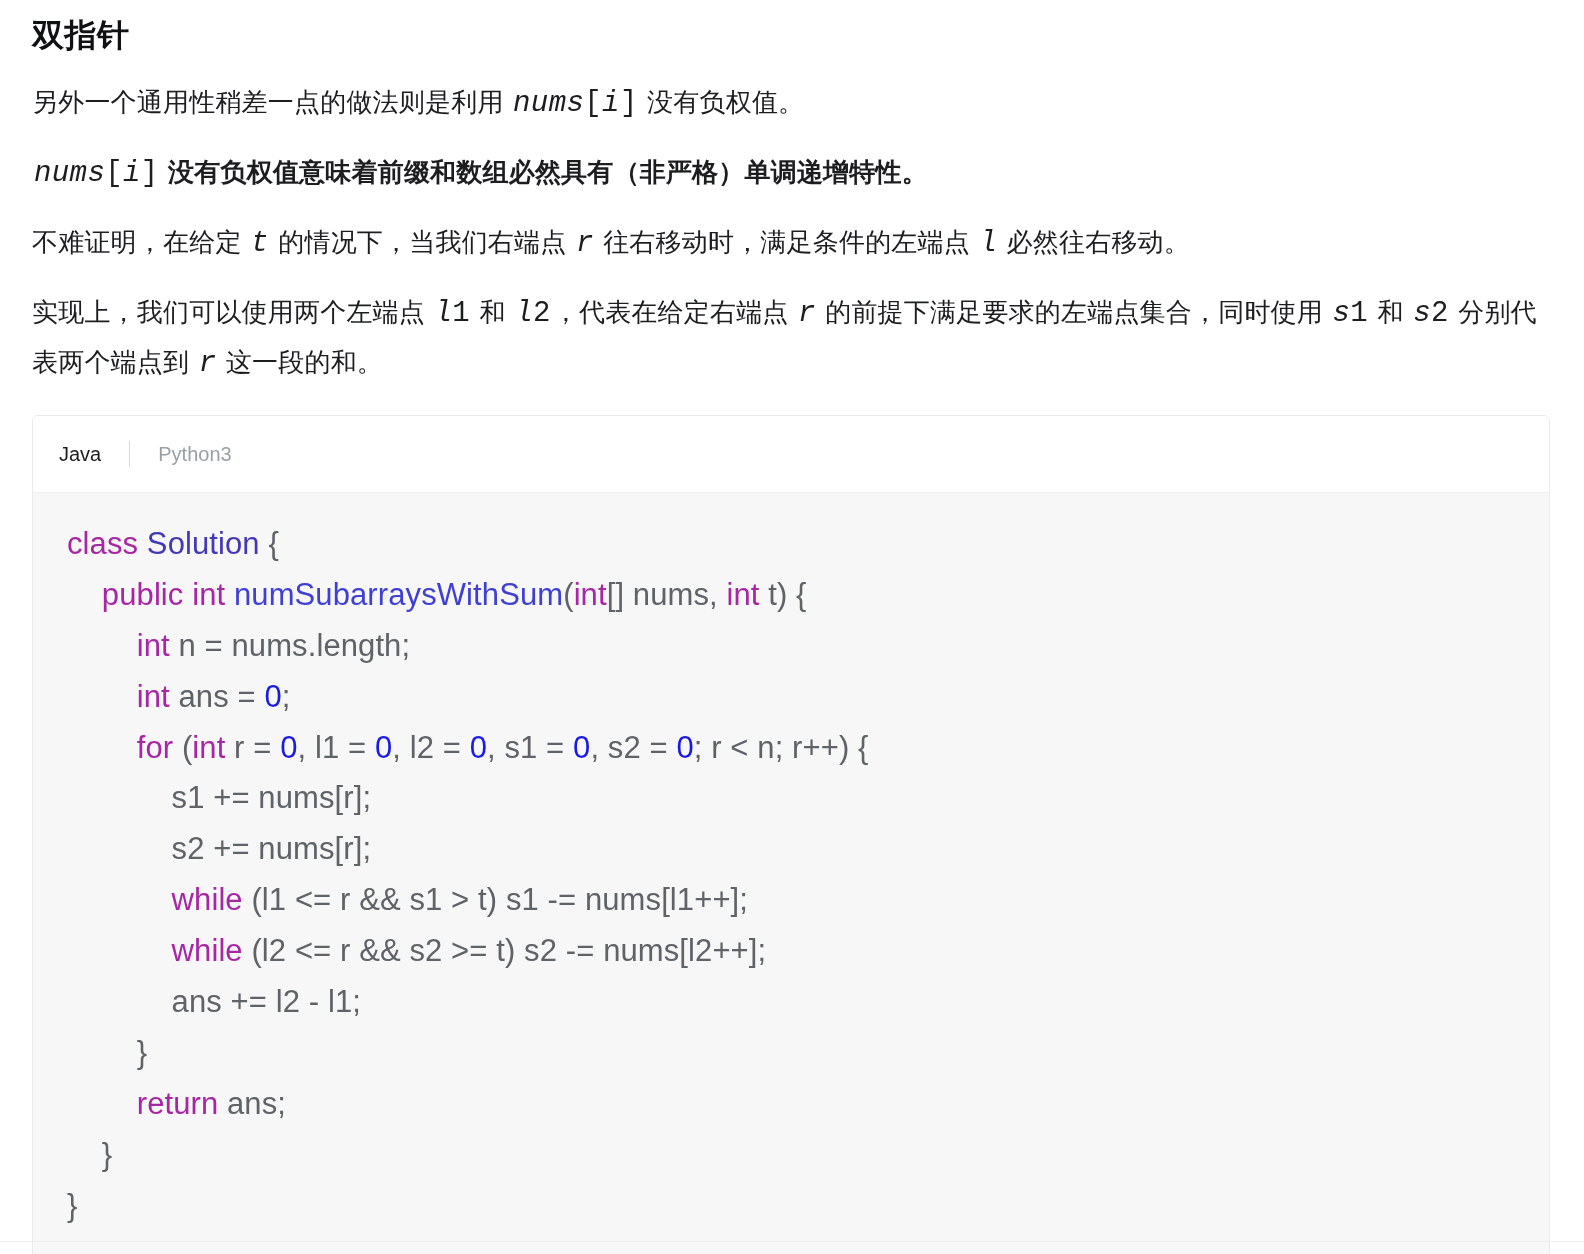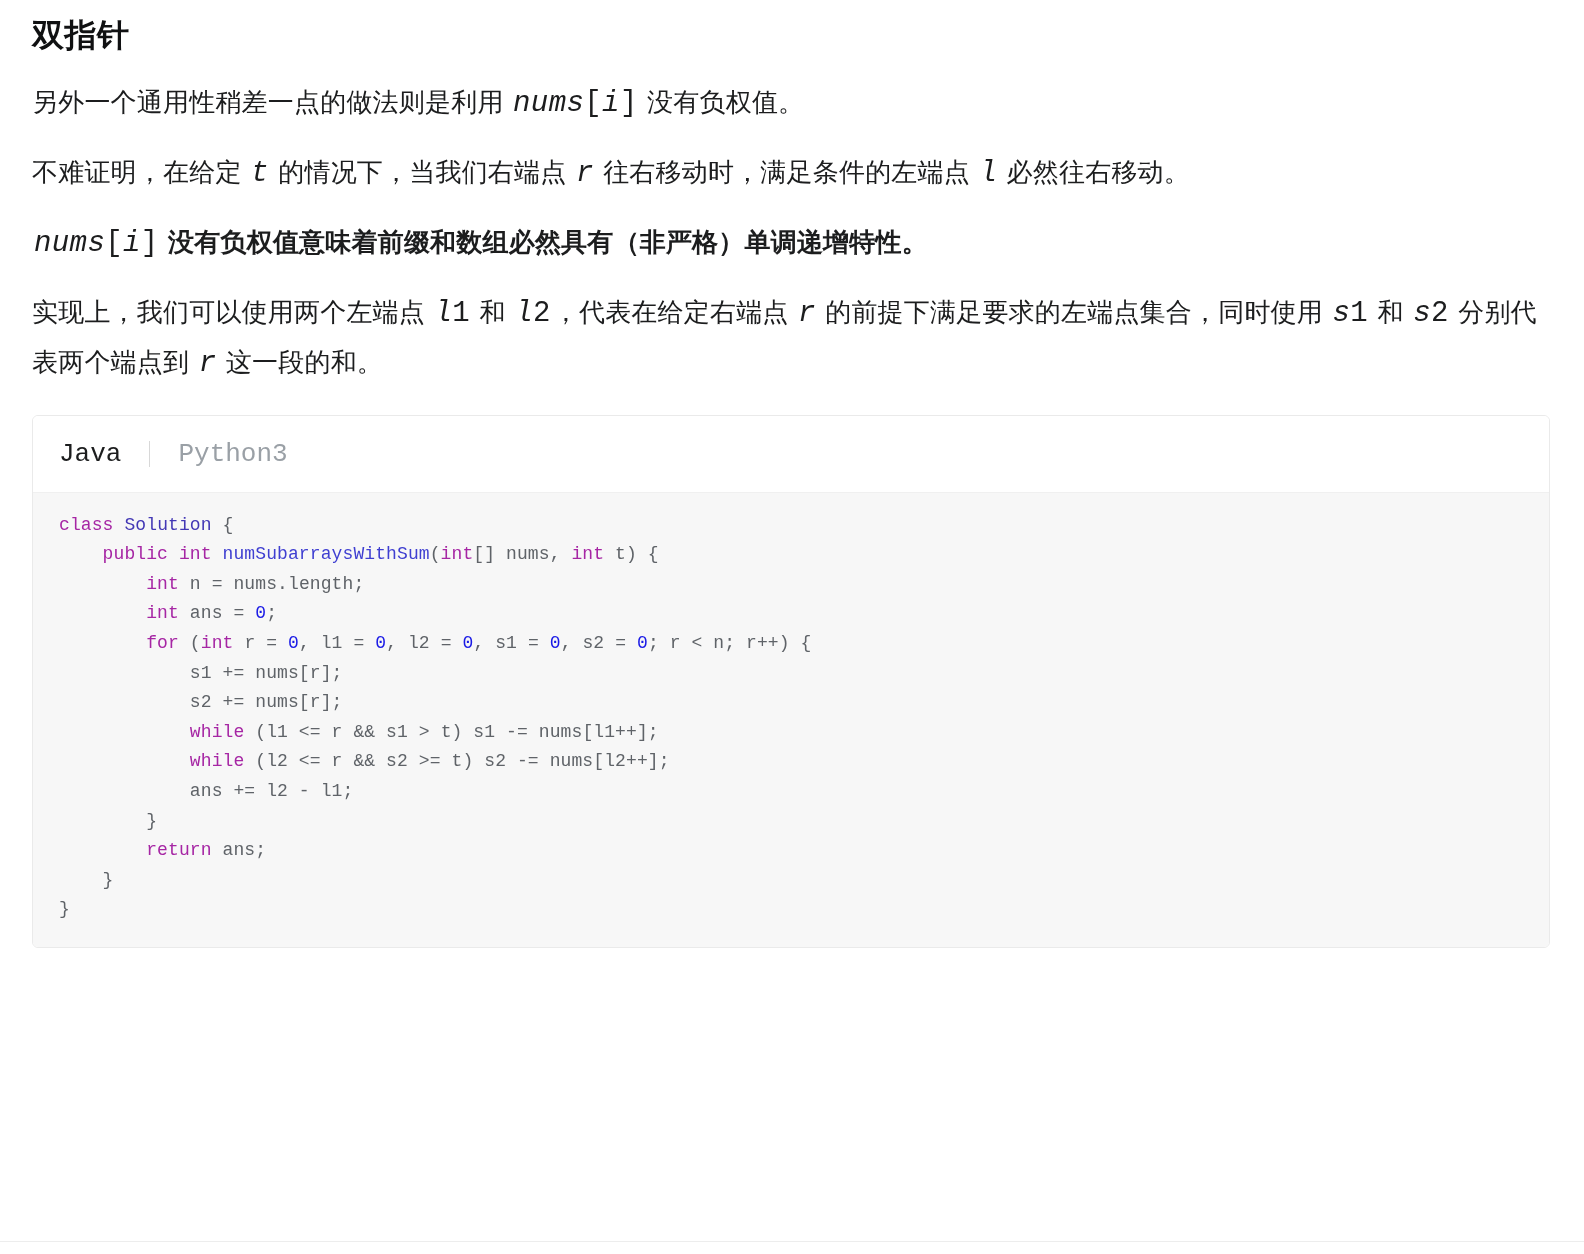--- a/index.html
+++ b/index.html
@@ -76,45 +76,45 @@
   }
   .code-tabs {
     display: flex;
     align-items: center;
     height: 76px;
     padding: 0 22px;
     background: #ffffff;
     box-sizing: border-box;
   }
   .tab {
-    font-size: 26px;
+    font-size: 20px;
     line-height: 1;
     color: #1c1d1e;
     padding: 0 4px;
     cursor: pointer;
-    font-family: Liberation Mono, monospace;
+    font-family: Liberation Sans, sans-serif;
   }
   .tab.inactive { color: #9aa0a6; }
   .tab-sep {
     width: 1px;
     height: 26px;
     background: #d8d8d8;
     margin: 0 24px;
   }
 
   .code-body {
     background: #f7f7f7;
     border-top: 1px solid #f0f0f0;
     padding: 18px 0 22px 0;
   }
   pre.code {
-    margin: 0;
+    margin: 8px;
     padding: 0 26px;
-    font-family: Liberation Mono, monospace;
-    font-size: 18px;
+    font-family: Liberation Sans, sans-serif;
+    font-size: 31px;
     line-height: 1.645;
     color: #5f6368;
     white-space: pre;
     tab-size: 4;
     letter-spacing: 0.1px;
   }
   .kw  { color: #a626a4; }
   .typ { color: #4338b5; }
   .fn  { color: #3f3fd1; }
   .num-lit { color: #1a1ae6; }
@@ -154,22 +154,22 @@
   }
 </style>
 </head>
 <body>
 
 <div class="page">
 
   <h1 class="h-title">双指针</h1>
 
   <p class="para" id="p1">另外一个通用性稍差一点的做法则是利用 <span class="math">nums<span class="br">[</span>i<span class="br">]</span></span> 没有负权值。</p>
+  <p class="para bold" id="p2"><span class="math">nums<span class="br">[</span>i<span class="br">]</span></span> 没有负权值意味着前缀和数组必然具有（非严格）单调递增特性。</p>
   <p class="para" id="p3">不难证明，在给定 <span class="math">t</span> 的情况下，当我们右端点 <span class="math">r</span> 往右移动时，满足条件的左端点 <span class="math">l</span> 必然往右移动。</p>
-  <p class="para bold" id="p2"><span class="math">nums<span class="br">[</span>i<span class="br">]</span></span> 没有负权值意味着前缀和数组必然具有（非严格）单调递增特性。</p>
   <p class="para" id="p4">实现上，我们可以使用两个左端点 <span class="math">l<span class="num">1</span></span> 和 <span class="math">l<span class="num">2</span></span>，代表在给定右端点 <span class="math">r</span> 的前提下满足要求的左端点集合，同时使用 <span class="math">s<span class="num">1</span></span> 和 <span class="math">s<span class="num">2</span></span> 分别代表两个端点到 <span class="math">r</span> 这一段的和。</p>
 
 
   <div class="code-card">
     <div class="code-tabs">
       <span class="tab">Java</span>
       <span class="tab-sep"></span>
       <span class="tab inactive">Python3</span>
     </div>
     <div class="code-body">

